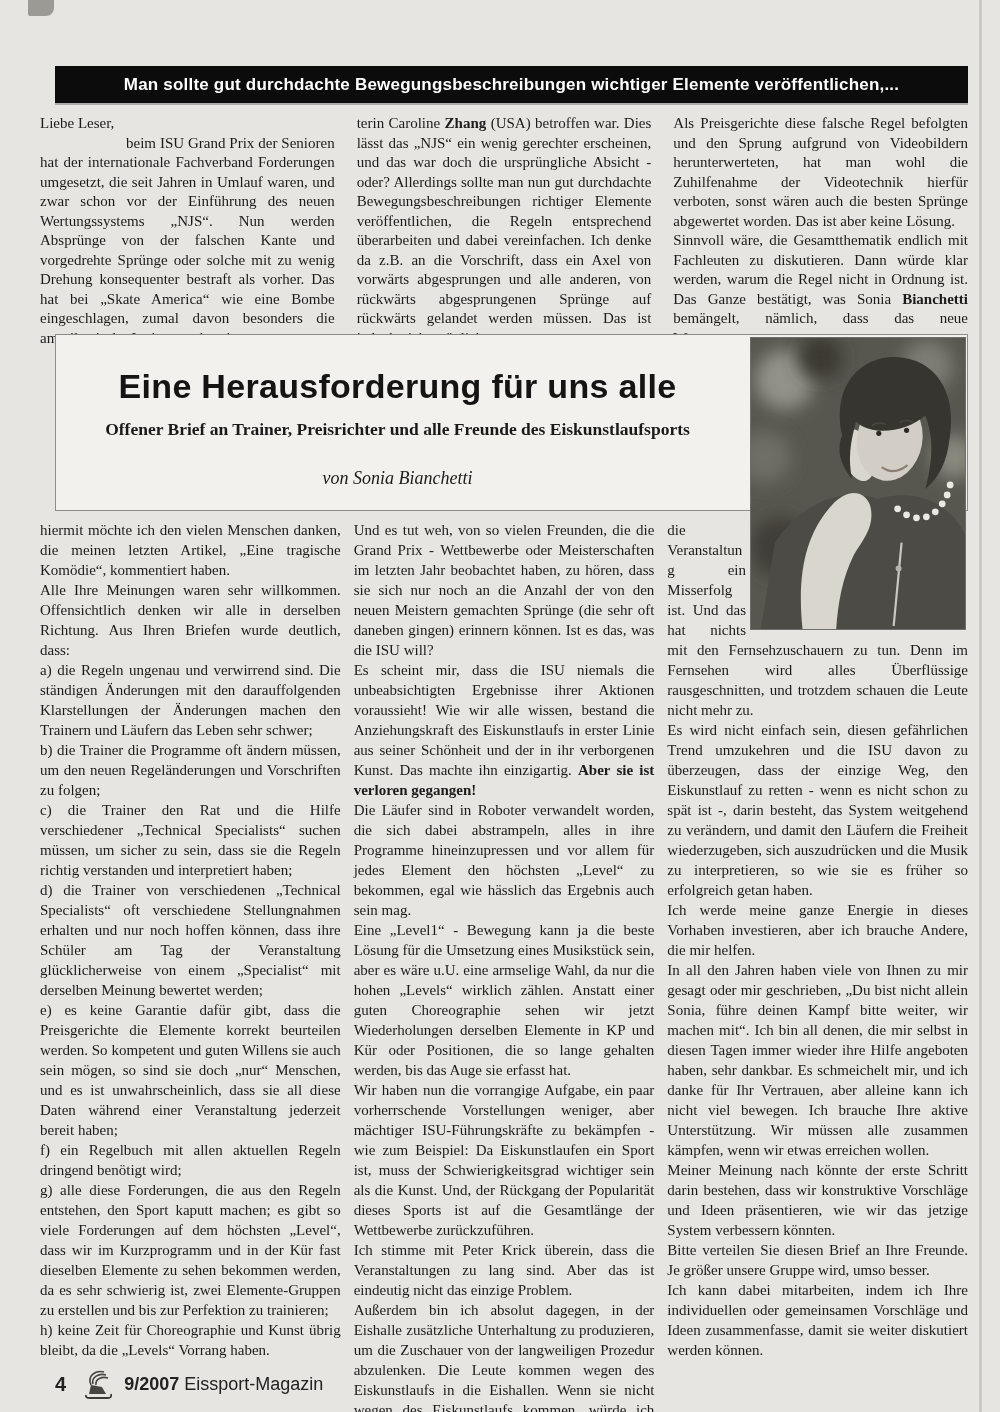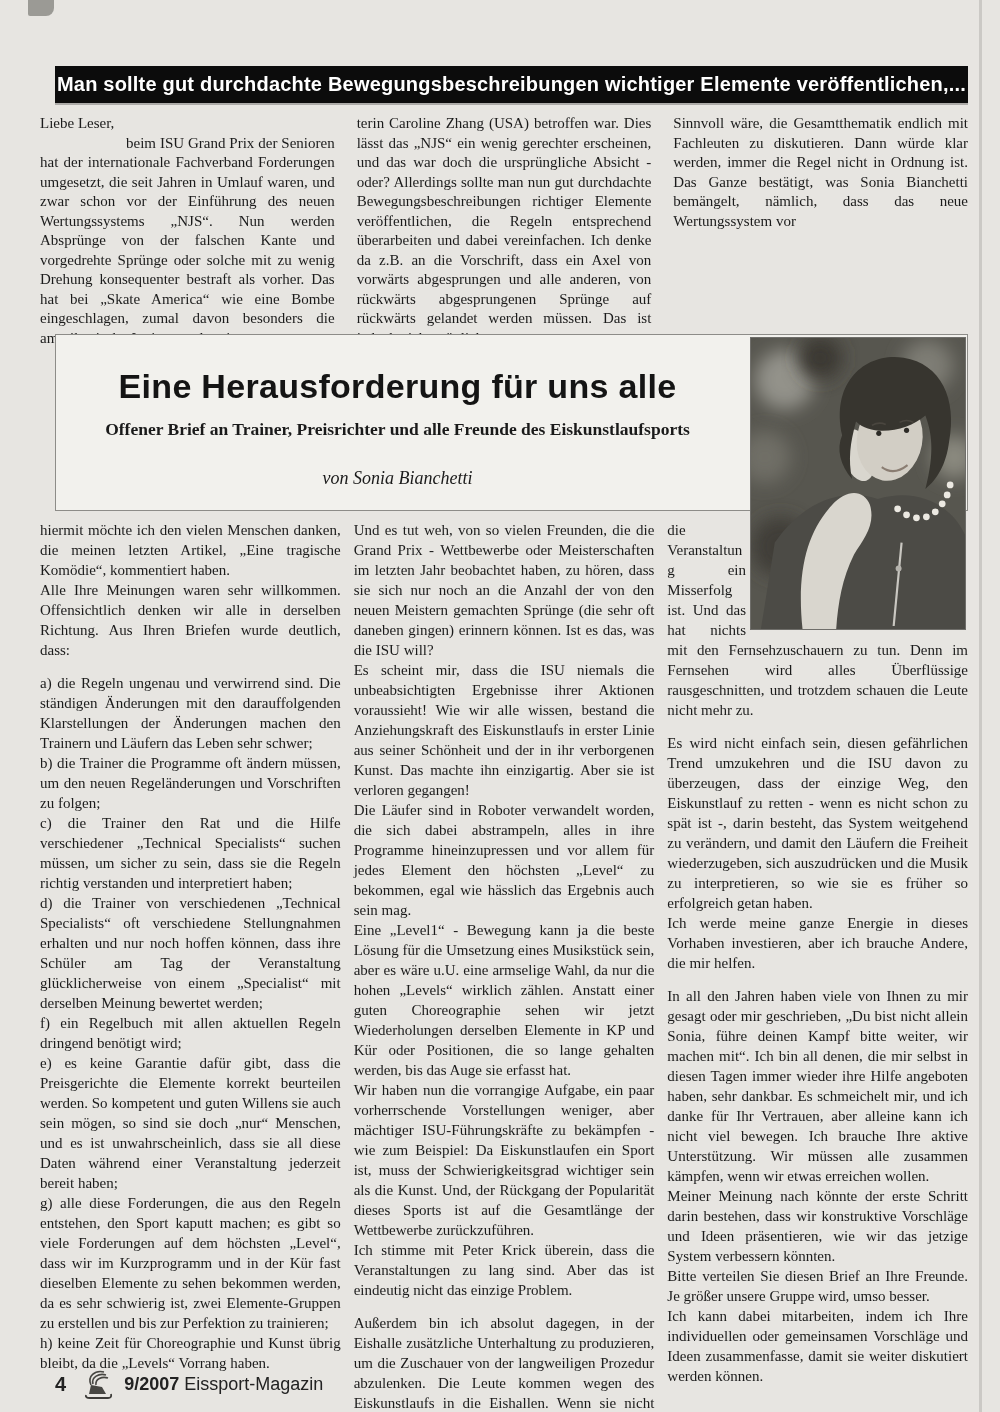--- a/index.html
+++ b/index.html
@@ -2,28 +2,28 @@
 <html lang="de"><head>
 <meta charset="utf-8">
 <style>
   *{margin:0;padding:0;box-sizing:border-box}
   html,body{width:1000px;background:#cfcecb}
   .page{position:relative;width:1000px;height:1412px;background:#e7e5e1;overflow:hidden;
         font-family:"Liberation Serif","DejaVu Serif",serif;color:#1b1b1b}
   .page::after{content:"";position:absolute;right:18px;top:0;width:3px;height:100%;background:rgba(0,0,0,.12)}
   .corner-mark{position:absolute;left:28px;top:0;width:26px;height:16px;background:#5d5c58;opacity:.55;border-radius:0 0 8px 2px}
   .banner{position:absolute;left:55px;top:66px;width:913px;height:37px;background:#0c0c0c;color:#fff;
-          font-family:"Liberation Sans","DejaVu Sans",sans-serif;font-weight:bold;font-size:20px;
+          font-family:"Liberation Sans","DejaVu Sans",sans-serif;font-weight:bold;font-size:17px;
           display:flex;align-items:center;justify-content:center;letter-spacing:.2px;box-shadow:0 2px 0 rgba(0,0,0,.25)}
   .intro{position:absolute;left:40px;top:114px;width:928px;display:flex;gap:22px}
   .cols3 .col{flex:1;font-size:15px;line-height:19.5px;text-align:justify;hyphens:auto;-webkit-hyphens:auto;overflow-wrap:break-word}
   p{margin:0}
-  .gap{margin-top:13px}
+  .gap{}
   .deep-indent{text-indent:86px}
-  span.b{font-weight:normal}
+  span.b{font-weight:bold}
   .article-box{position:absolute;left:55px;top:334px;width:913px;height:177px;background:#f2f1ed;
                border:1px solid #8d8c88;padding:32px 252px 16px 24px;text-align:center}
   .title{font-family:"Liberation Sans","DejaVu Sans",sans-serif;font-size:34px;font-weight:bold;letter-spacing:.3px;color:#141414}
   .subtitle{font-family:Liberation Serif, serif;font-size:17.5px;font-weight:bold;margin-top:13px;color:#1a1a1a}
   .byline{font-style:italic;font-size:18px;margin-top:28px}
   .photo{position:absolute;left:750px;top:337px;width:216px;height:293px;border:1px solid #6f6e6a;background:#55544e}
   .photo svg{display:block;width:100%;height:100%}
   .main{position:absolute;left:40px;top:520px;width:928px;display:flex;gap:13px}
   .main .col{font-size:15px;line-height:20px}
   .photo-spacer{float:right;width:222px;height:114px}
@@ -45,21 +45,22 @@
 
   <section class="intro cols3">
     <div class="col">
         <p>Liebe Leser,</p>
         <p class="deep-indent">beim ISU Grand Prix der Senioren hat der internationale Fachverband Forderungen umgesetzt, die seit Jahren in Umlauf waren, und zwar schon vor der Einführung des neuen Wertungssystems „NJS“. Nun werden Absprünge von der falschen Kante und vorgedrehte Sprünge oder solche mit zu wenig Drehung konsequenter bestraft als vorher. Das hat bei „Skate America“ wie eine Bombe eingeschlagen, zumal davon besonders die amerikanische Juniorenweltmeis-</p>
       </div>
     <div class="col">
         <p><span>terin Caroline </span><span class="b">Zhang</span><span> (USA) betroffen war. Dies lässt das „NJS“ ein wenig gerechter erscheinen, und das war doch die ursprüngliche Absicht - oder? Allerdings sollte man nun gut durchdachte Bewegungsbeschreibungen richtiger Elemente veröffentlichen, die Regeln entsprechend überarbeiten und dabei vereinfachen. Ich denke da z.B. an die Vorschrift, dass ein Axel von vorwärts abgesprungen und alle anderen, von rückwärts abgesprungenen Sprünge auf rückwärts gelandet werden müssen. Das ist jedoch nicht möglich.</span></p>
       </div>
     <div class="col">
-        <p><span>Sinnvoll wäre, die Gesamtthematik endlich mit Fachleuten zu diskutieren. Dann würde klar werden, immer die Regel nicht in Ordnung ist. Das Ganze bestätigt, was Sonia </span><span class="b">Bianchetti</span><span> bemängelt, nämlich, dass das neue Wertungssystem vor</span></p>
+        <p>Als Preisgerichte diese falsche Regel befolgten und den Sprung aufgrund von Videobildern herunterwerteten, hat man wohl die Zuhilfenahme der Videotechnik hierfür verboten, sonst wären auch die besten Sprünge abgewertet worden. Das ist aber keine Lösung.</p>
+        <p><span>Sinnvoll wäre, die Gesamtthematik endlich mit Fachleuten zu diskutieren. Dann würde klar werden, warum die Regel nicht in Ordnung ist. Das Ganze bestätigt, was Sonia </span><span class="b">Bianchetti</span><span> bemängelt, nämlich, dass das neue Wertungssystem vor</span></p>
       </div>
   </section>
 
   <section class="article-box">
     <h1 class="title">Eine Herausforderung für uns alle</h1>
     <h2 class="subtitle">Offener Brief an Trainer, Preisrichter und alle Freunde des Eiskunstlaufsports</h2>
     <div class="byline">von Sonia Bianchetti</div>
   </section>
 
   <figure class="photo">
@@ -101,22 +102,22 @@
   </figure>
 
   <section class="main cols3">
     <div class="col">
         <p>hiermit möchte ich den vielen Menschen danken, die meinen letzten Artikel, „Eine tragische Komödie“, kommentiert haben.</p>
         <p>Alle Ihre Meinungen waren sehr willkommen. Offensichtlich denken wir alle in derselben Richtung. Aus Ihren Briefen wurde deutlich, dass:</p>
         <p class="gap">a) die Regeln ungenau und verwirrend sind. Die ständigen Änderungen mit den darauffolgenden Klarstellungen der Änderungen machen den Trainern und Läufern das Leben sehr schwer;</p>
         <p>b) die Trainer die Programme oft ändern müssen, um den neuen Regeländerungen und Vorschriften zu folgen;</p>
         <p>c) die Trainer den Rat und die Hilfe verschiedener „Technical Specialists“ suchen müssen, um sicher zu sein, dass sie die Regeln richtig verstanden und interpretiert haben;</p>
         <p>d) die Trainer von verschiedenen „Technical Specialists“ oft verschiedene Stellungnahmen erhalten und nur noch hoffen können, dass ihre Schüler am Tag der Veranstaltung glücklicherweise von einem „Specialist“ mit derselben Meinung bewertet werden;</p>
+        <p>e) es keine Garantie dafür gibt, dass die Preisgerichte die Elemente korrekt beurteilen werden. So kompetent und guten Willens sie auch sein mögen, so sind sie doch „nur“ Menschen, und es ist unwahrscheinlich, dass sie all diese Daten während einer Veranstaltung jederzeit bereit haben;</p>
         <p>f) ein Regelbuch mit allen aktuellen Regeln dringend benötigt wird;</p>
-        <p>e) es keine Garantie dafür gibt, dass die Preisgerichte die Elemente korrekt beurteilen werden. So kompetent und guten Willens sie auch sein mögen, so sind sie doch „nur“ Menschen, und es ist unwahrscheinlich, dass sie all diese Daten während einer Veranstaltung jederzeit bereit haben;</p>
         <p>g) alle diese Forderungen, die aus den Regeln entstehen, den Sport kaputt machen; es gibt so viele Forderungen auf dem höchsten „Level“, dass wir im Kurzprogramm und in der Kür fast dieselben Elemente zu sehen bekommen werden, da es sehr schwierig ist, zwei Elemente-Gruppen zu erstellen und bis zur Perfektion zu trainieren;</p>
         <p>h) keine Zeit für Choreographie und Kunst übrig bleibt, da die „Levels“ Vorrang haben.</p>
       </div>
     <div class="col">
         <p>Und es tut weh, von so vielen Freunden, die die Grand Prix - Wettbewerbe oder Meisterschaften im letzten Jahr beobachtet haben, zu hören, dass sie sich nur noch an die Anzahl der von den neuen Meistern gemachten Sprünge (die sehr oft daneben gingen) erinnern können. Ist es das, was die ISU will?</p>
         <p><span>Es scheint mir, dass die ISU niemals die unbeabsichtigten Ergebnisse ihrer Aktionen voraussieht! Wie wir alle wissen, bestand die Anziehungskraft des Eiskunstlaufs in erster Linie aus seiner Schönheit und der in ihr verborgenen Kunst. Das machte ihn einzigartig. </span><span class="b">Aber sie ist verloren gegangen!</span></p>
         <p>Die Läufer sind in Roboter verwandelt worden, die sich dabei abstrampeln, alles in ihre Programme hineinzupressen und vor allem für jedes Element den höchsten „Level“ zu bekommen, egal wie hässlich das Ergebnis auch sein mag.</p>
         <p>Eine „Level1“ - Bewegung kann ja die beste Lösung für die Umsetzung eines Musikstück sein, aber es wäre u.U. eine armselige Wahl, da nur die hohen „Levels“ wirklich zählen. Anstatt einer guten Choreographie sehen wir jetzt Wiederholungen derselben Elemente in KP und Kür oder Positionen, die so lange gehalten werden, bis das Auge sie erfasst hat.</p>
         <p>Wir haben nun die vorrangige Aufgabe, ein paar vorherrschende Vorstellungen weniger, aber mächtiger ISU-Führungskräfte zu bekämpfen - wie zum Beispiel: Da Eiskunstlaufen ein Sport ist, muss der Schwierigkeitsgrad wichtiger sein als die Kunst. Und, der Rückgang der Popularität dieses Sports ist auf die Gesamtlänge der Wettbewerbe zurückzuführen.</p>
         <p>Ich stimme mit Peter Krick überein, dass die Veranstaltungen zu lang sind. Aber das ist eindeutig nicht das einzige Problem.</p>

